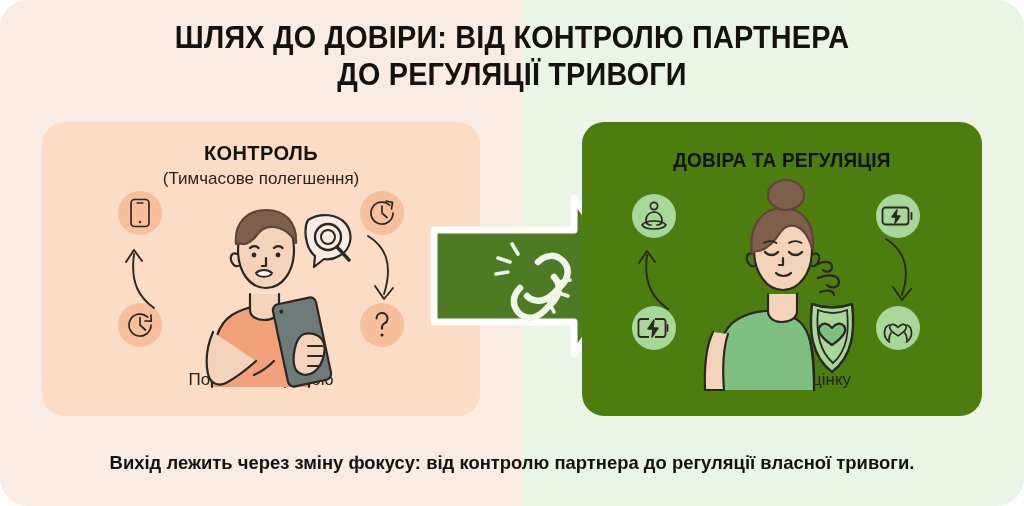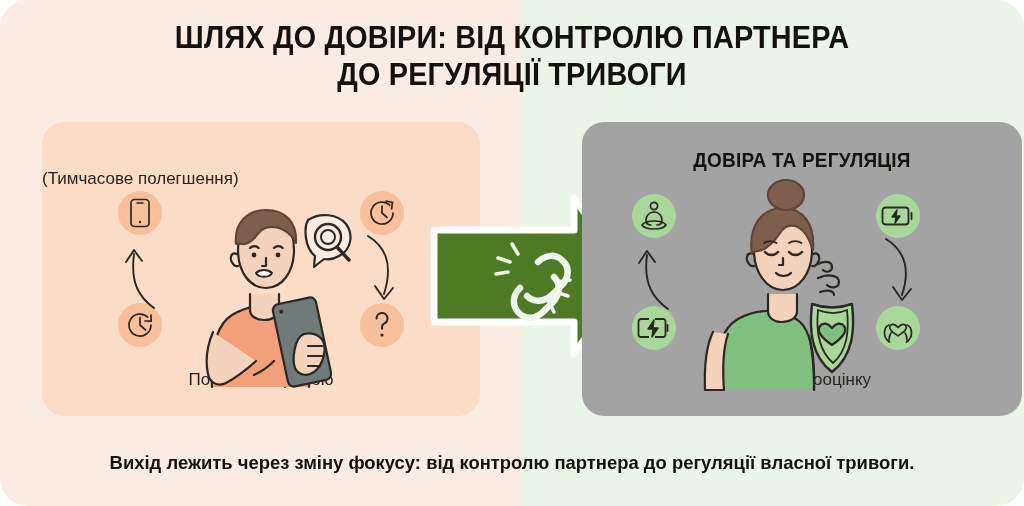--- a/index.html
+++ b/index.html
@@ -40,33 +40,33 @@
     white-space:pre-line;
   }
 
   
   .panel{
     position:absolute;
     top:122px;height:294px;
     border-radius:22px;
   }
   .panel-left{ left:42px; width:438px; background:#fbdcc7; }
-  .panel-right{ left:582px; width:400px; background:#a3a3a3;padding-left:40px; }
+  .panel-right{ left:582px; width:400px; background:#4d7c0f; }
 
   .panel-title{
     position:absolute;left:0;width:100%;
     text-align:center;
     font-weight:bold;
     color:#151310;
   }
   .panel-left .panel-title{ top:20px; font-size:20px; letter-spacing:.4px; }
   .panel-right .panel-title{ top:27px; font-size:20px; letter-spacing:.2px; transform:scaleX(.95);}
   .panel-sub{
     position:absolute;left:0;top:47px;width:100%;
-    text-align:left;font-size:17px;color:#262320;
+    text-align:center;font-size:17px;color:#262320;
   }
   .panel-caption{
     position:absolute;left:0;bottom:26px;width:100%;
     text-align:center;font-size:17px;color:#262320;
   }
 
   
   .bubble{
     position:absolute;
     width:44px;height:44px;border-radius:50%;
@@ -100,20 +100,21 @@
 
 <div id="stage">
 
   <div class="bg-left"></div>
   <div class="bg-right"></div>
 
   <div class="title"><span>ШЛЯХ ДО ДОВІРИ: ВІД КОНТРОЛЮ ПАРТНЕРА</span><br><span>ДО РЕГУЛЯЦІЇ ТРИВОГИ</span></div>
 
   <div class="panel panel-left">
 
+    <div class="panel-title">КОНТРОЛЬ</div>
     <div class="panel-sub">(Тимчасове полегшення)</div>
     <div class="panel-caption">Посилює параною</div>
 
     <div class="bubble warm" style="left:76px;top:69px;">
       <svg width="22" height="30" viewBox="0 0 22 30" fill="none" stroke="#2b2723" stroke-width="1.7">
         <rect x="2" y="1.5" width="18" height="27" rx="3.5"></rect>
         <line x1="8" y1="5" x2="14" y2="5" stroke-width="1.4" stroke-linecap="round"></line>
         <circle cx="11" cy="24" r="1.2" fill="#2b2723" stroke="none"></circle>
       </svg>
     </div>

